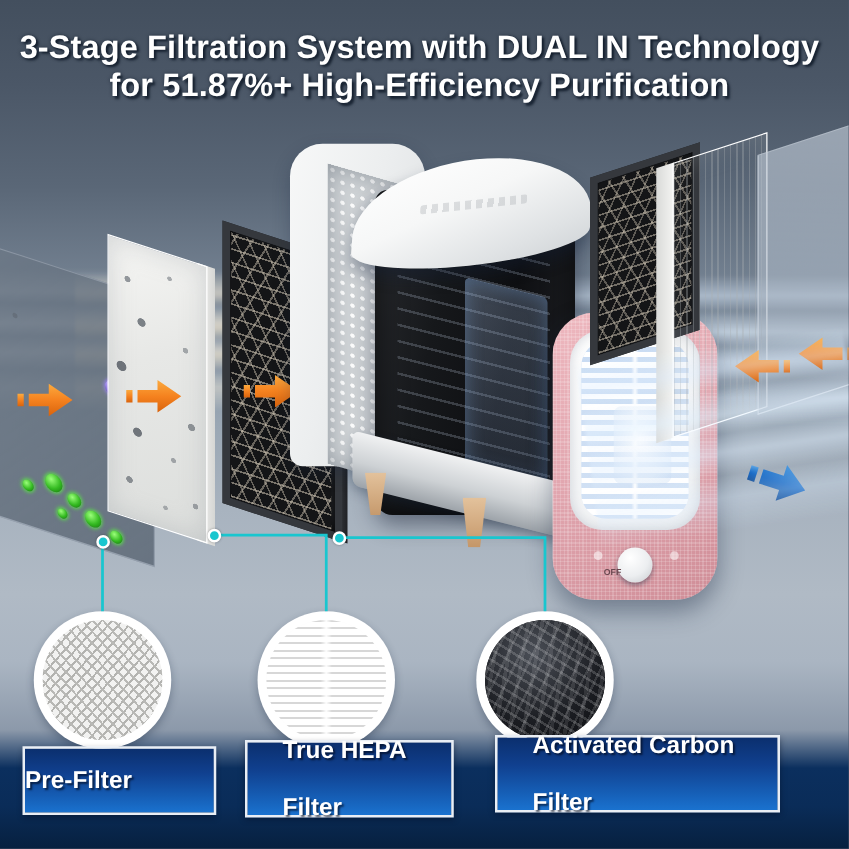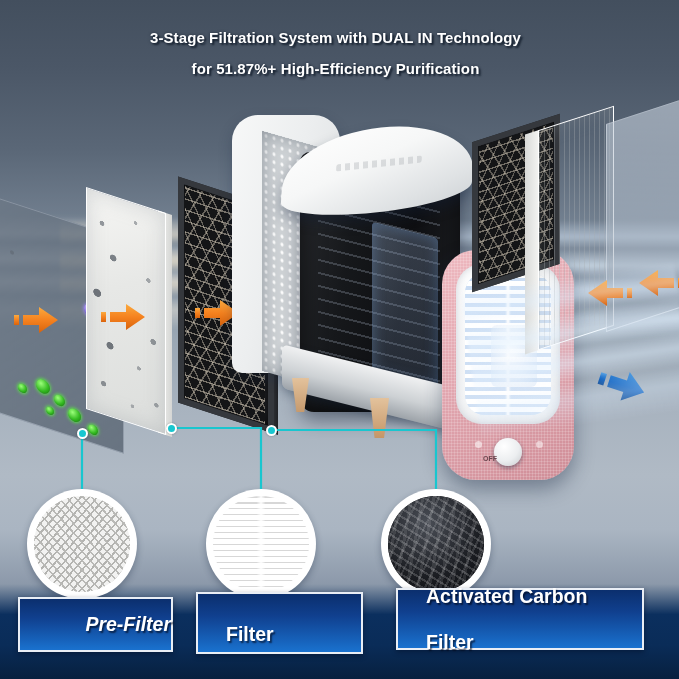--- a/index.html
+++ b/index.html
@@ -22,21 +22,21 @@
       #8c99aa 86%,
       #0b2f5e 90.5%,
       #0a2c58 95%,
       #07203f 100%);
   }
 
   
   #title{
     position:absolute;left:0;top:22px;width:671px;
     text-align:center;color:#ffffff;
-    font-size:15px;font-weight:bold;line-height:31px;
+    font-size:26px;font-weight:bold;line-height:31px;
     letter-spacing:.1px;
     text-shadow:2px 2px 2px rgba(10,20,35,.78), 0 0 3px rgba(10,20,35,.55);
   }
   #title .ln{display:block;white-space:nowrap;}
 
   
   #illo{position:absolute;left:0;top:100px;width:679px;height:380px;}
 
   .haze{
     position:absolute;
@@ -137,21 +137,21 @@
     border:2.5px solid #e9eef5;
     box-sizing:border-box;
     box-shadow:0 2px 5px rgba(0,10,30,.45);
     display:flex;align-items:center;
   }
   .labelbox span{
     display:block;color:#ffffff;font-weight:bold;font-size:19.5px;
     line-height:23px;padding:0 0 0 14px;
     text-shadow:1.6px 1.6px 1.6px rgba(0,8,25,.65);
   }
-  .labelbox.center span{width:100%;text-align:right;padding:0;font-style:italic;}
+  .labelbox.center span{width:100%;text-align:left;padding:0;}
 </style>
 </head>
 <body>
 
 <div id="stage">
 
   <div id="title">
     <span class="ln">3-Stage Filtration System with DUAL IN Technology</span>
     <span class="ln">for 51.87%+ High-Efficiency Purification</span>
   </div>
@@ -434,20 +434,20 @@
   </svg>
   <div class="cdot" style="left:76.5px;top:427.5px;"></div>
   <div class="cdot" style="left:165.5px;top:422.5px;"></div>
   <div class="cdot" style="left:265.5px;top:424.5px;"></div>
 
   <div class="labelbox center" style="left:18px;top:597px;width:155px;height:55px;">
     <span>Pre-Filter</span>
   </div>
 
   <div class="labelbox" style="left:196px;top:592px;width:167px;height:62px;">
-    <span><br><span>Filter</span></span>
-  </div>
-
-  <div class="labelbox" style="left:396px;top:588px;width:248px;height:62px;">
+    <span><span>True HEPA</span><br><span>Filter</span></span>
+  </div>
+
+  <div class="labelbox" style="left:396px;top:588px;width:228px;height:62px;">
     <span><span>Activated Carbon</span><br><span>Filter</span></span>
   </div>
 
 </div>
 
 </body></html>

